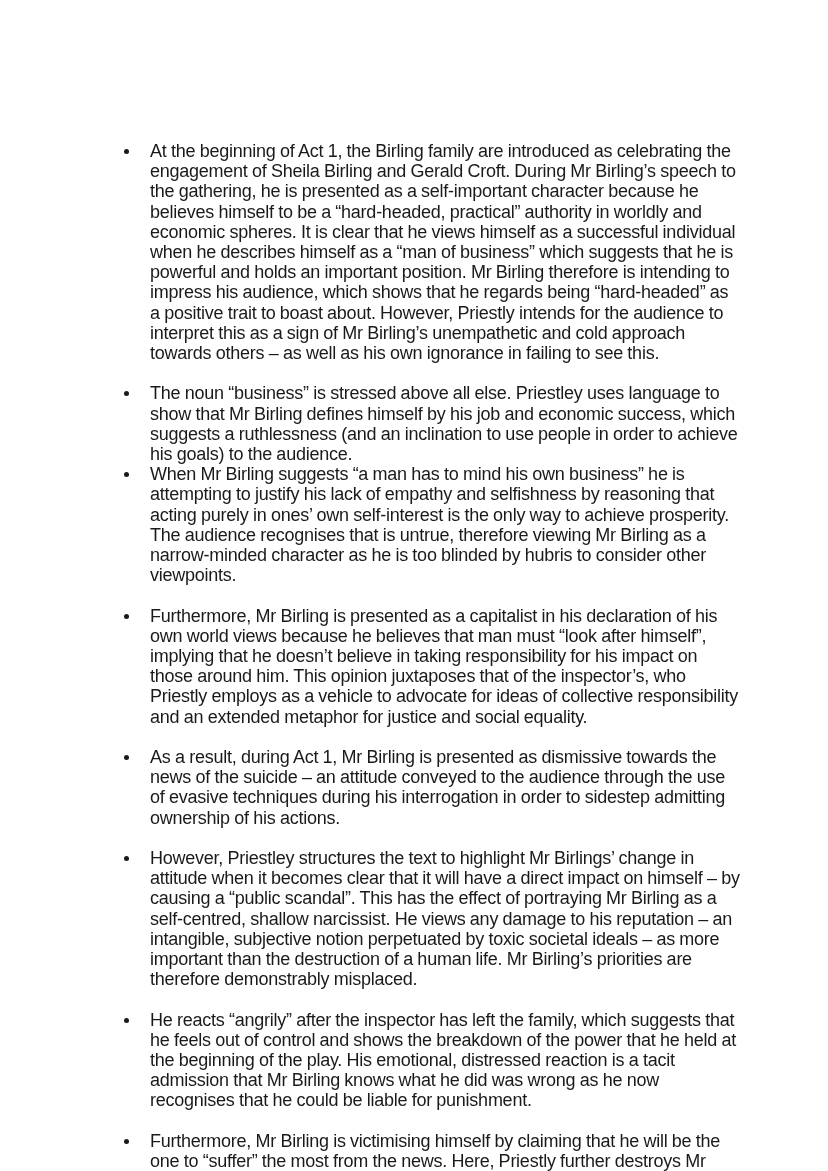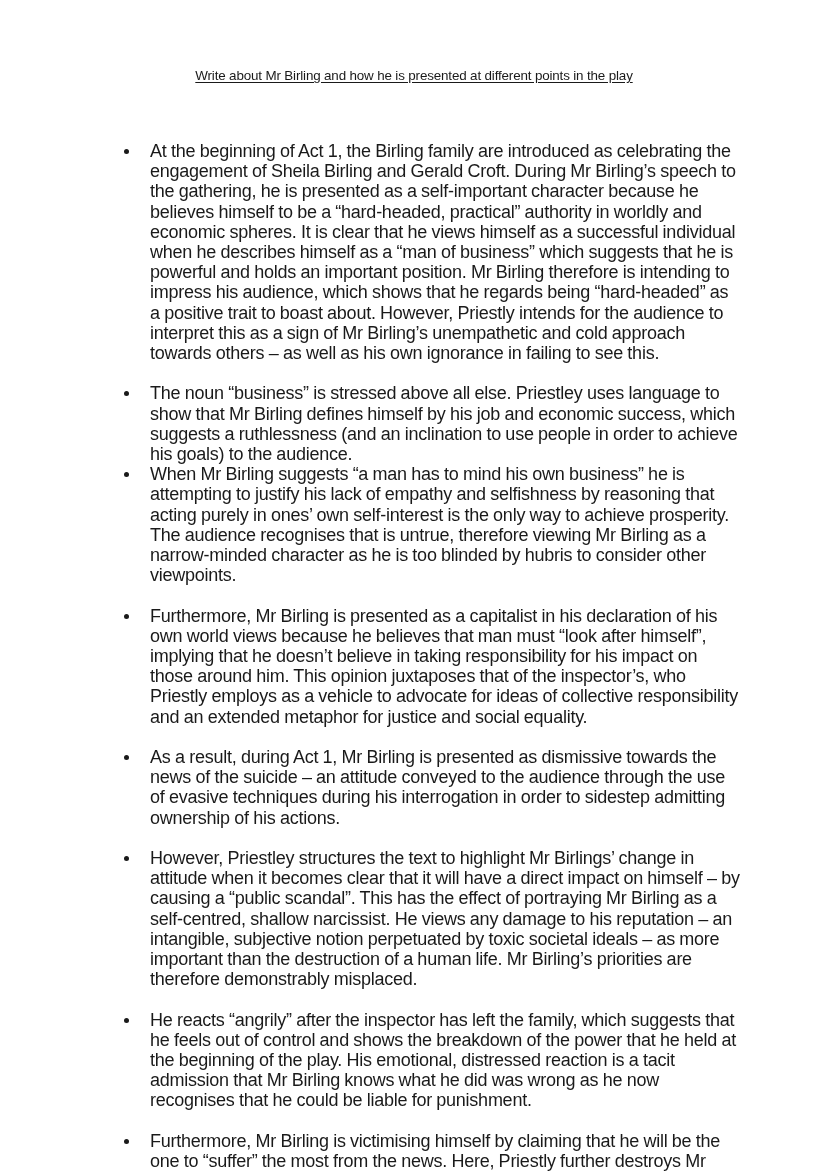--- a/index.html
+++ b/index.html
@@ -64,21 +64,20 @@
       width: 5px;
       height: 5px;
       border-radius: 50%;
       background: #1a1a1a;
     }
   </style>
 </head>
 <body>
 
 <div class="page">
-  <h1 class="doc-title">Write about Mr Birling and how he is presented at different points in the play</h1>
 
   <ul class="bullet-list">
     <li class="bullet-item gap-after">
       <span class="bullet-dot"></span>
       <span>At the beginning of Act 1, the Birling family are introduced as celebrating the engagement of Sheila Birling and Gerald Croft. During Mr Birling’s speech to the gathering, he is presented as a self-important character because he believes himself to be a “hard-headed, practical” authority in worldly and economic spheres. It is clear that he views himself as a successful individual when he describes himself as a “man of business” which suggests that he is powerful and holds an important position. Mr Birling therefore is intending to impress his audience, which shows that he regards being “hard-headed” as a positive trait to boast about. However, Priestly intends for the audience to interpret this as a sign of Mr Birling’s unempathetic and cold approach towards others – as well as his own ignorance in failing to see this.</span>
     </li>
     <li class="bullet-item">
       <span class="bullet-dot"></span>
       <span>The noun “business” is stressed above all else. Priestley uses language to show that Mr Birling defines himself by his job and economic success, which suggests a ruthlessness (and an inclination to use people in order to achieve his goals) to the audience.</span>
     </li>

